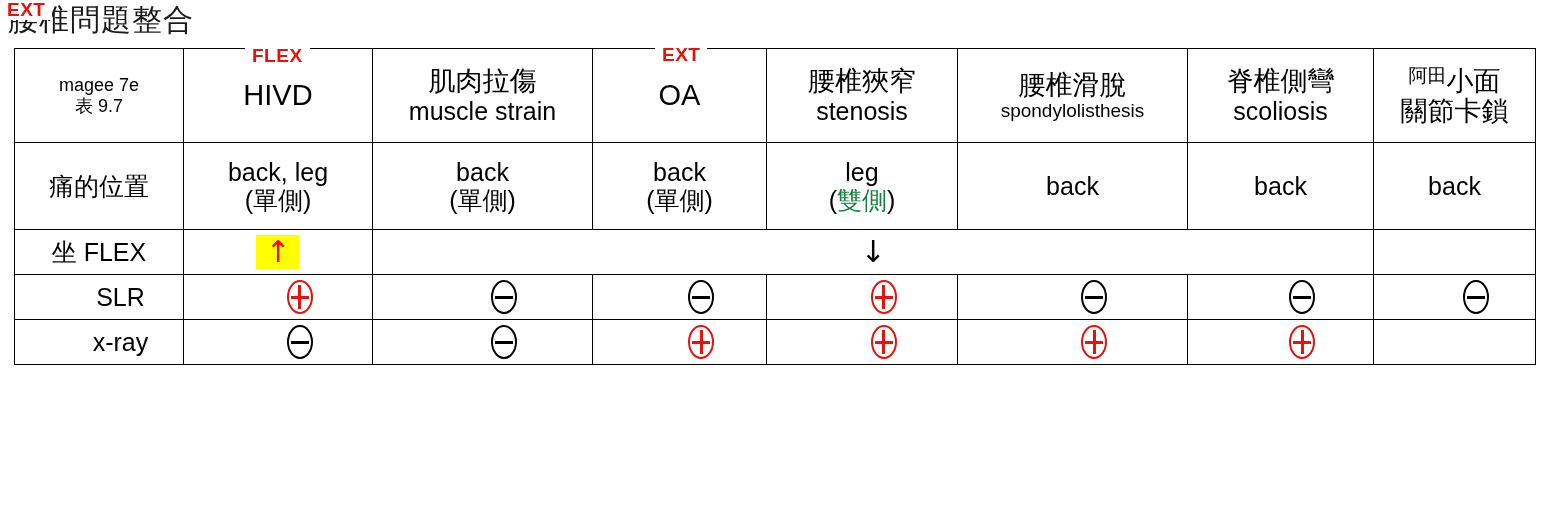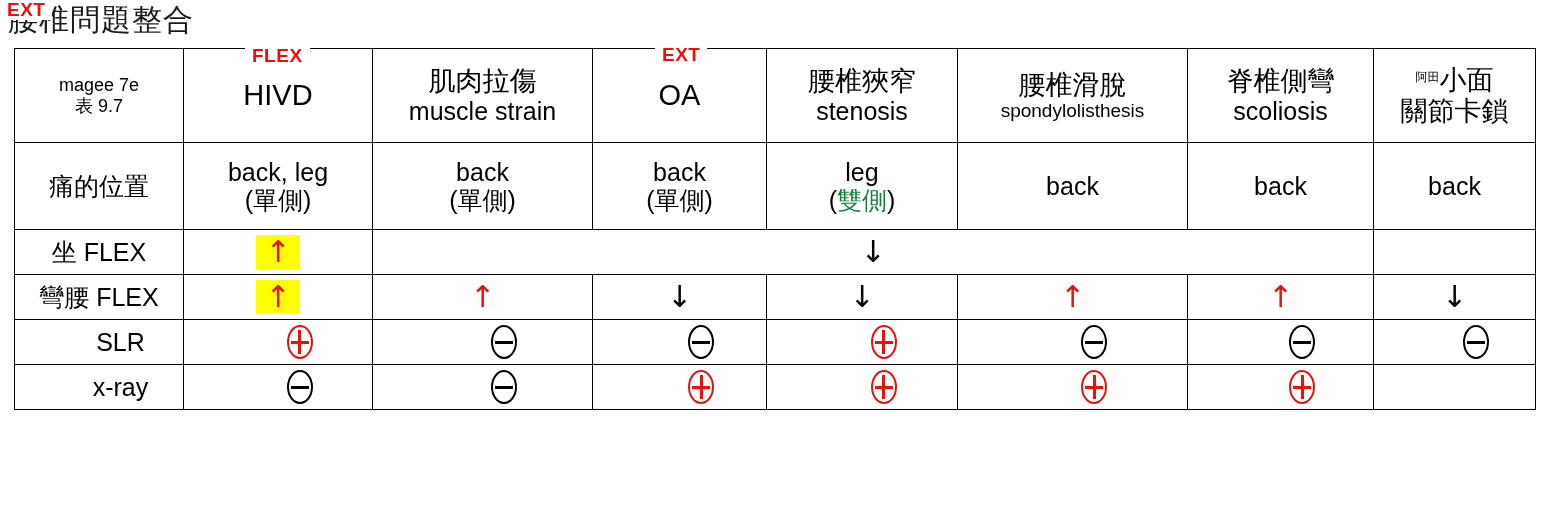--- a/index.html
+++ b/index.html
@@ -77,21 +77,21 @@
   tr.r-arrow td { height: 44px; }
   tr.r-sym   td { height: 44px; padding-left: 43px; }
 
   
   td.dbl-left { border-left: 3px double #000000; }
 
   .stack { display: block; line-height: 1.12; }
 
   .cjk-lg { font-size: 27px; }
   .cjk-md { font-size: 25px; }
-  .cjk-sm { font-size: 12px; vertical-align: 8px; letter-spacing: 0; }
+  .cjk-sm { font-size: 19px; vertical-align: 8px; letter-spacing: 0; }
   .en-lg  { font-size: 29px; }
   .en-md  { font-size: 25px; }
   .en-sm  { font-size: 19px; }
 
   .red { color: #15803d; }
 
   .src-cell { font-size: 18px; line-height: 1.28; }
 
   
   .arrow {
@@ -235,44 +235,20 @@
       <td class="cjk-md">坐 FLEX</td>
       <td>
         <span class="hl-wrap"><span class="arrow up">↑</span></span>
       </td>
       <td colspan="5">
         <span class="arrow down">↓</span>
       </td>
       <td class="dbl-left"></td>
     </tr>
 
-    <tr class="r-arrow">
-      <td class="cjk-md">彎腰 FLEX</td>
-      <td>
-        <span class="hl-wrap"><span class="arrow up">↑</span></span>
-      </td>
-      <td>
-        <span class="arrow up">↑</span>
-      </td>
-      <td>
-        <span class="arrow down">↓</span>
-      </td>
-      <td>
-        <span class="arrow down">↓</span>
-      </td>
-      <td>
-        <span class="arrow up">↑</span>
-      </td>
-      <td>
-        <span class="arrow up">↑</span>
-      </td>
-      <td class="dbl-left">
-        <span class="arrow down">↓</span>
-      </td>
-    </tr>
 
     <tr class="r-sym">
       <td class="en-md">SLR</td>
       <td>
         <span class="csym plus"><span class="ring"></span><span class="hbar"></span><span class="vbar"></span></span>
       </td>
       <td>
         <span class="csym minus"><span class="ring"></span><span class="hbar"></span></span>
       </td>
       <td>

